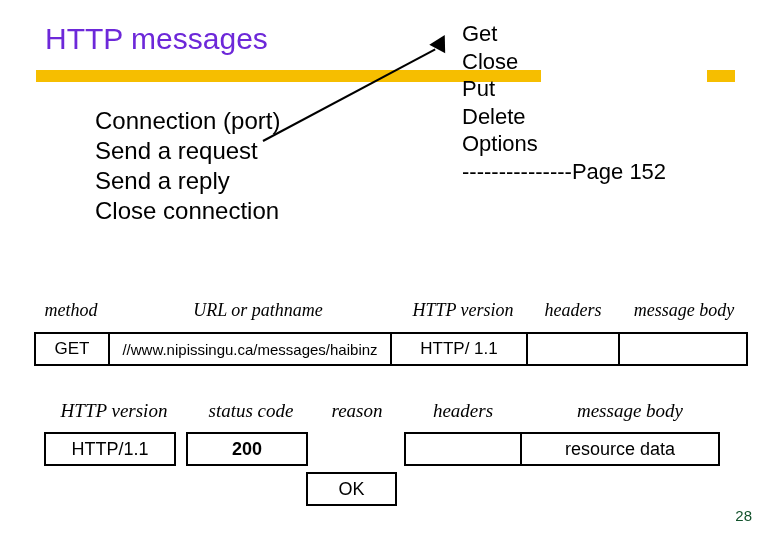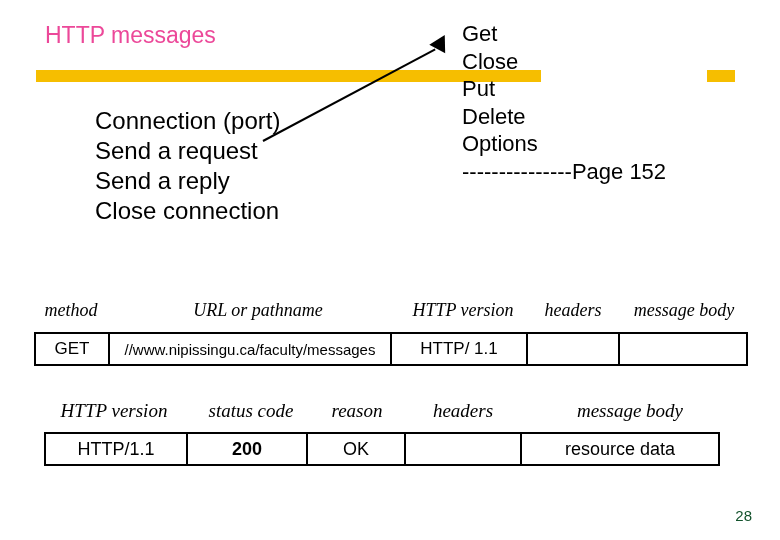--- a/index.html
+++ b/index.html
@@ -9,22 +9,22 @@
     height: 540px;
     background: #fff;
     font-family: Arial, Helvetica, sans-serif;
     position: relative;
     overflow: hidden;
   }
   .title {
     position: absolute;
     left: 45px;
     top: 22px;
-    font-size: 23px;
-    color: #ec4899;
+    font-size: 30px;
+    color: #6d28d9;
   }
   .orange-bar {
     position: absolute;
     left: 36px;
     top: 70px;
     width: 505px;
     height: 12px;
     background: #f6be00;
   }
   .orange-chip {
@@ -152,30 +152,30 @@
 <div class="arrow-line"></div>
 <div class="arrow-head"></div>
 
 <div class="req-hdr" style="left:34px;  width:74px;">method</div>
 <div class="req-hdr" style="left:118px; width:280px;">URL or pathname</div>
 <div class="req-hdr" style="left:400px; width:126px;">HTTP version</div>
 <div class="req-hdr" style="left:528px; width:90px;">headers</div>
 <div class="req-hdr" style="left:620px; width:128px;">message body</div>
 
 <div class="req-cell" style="left:34px;  width:76px;">GET</div>
-<div class="req-cell" style="left:108px; width:284px; font-size:15px;">//www.nipissingu.ca/faculty/messages</div>
+<div class="req-cell" style="left:108px; width:284px; font-size:15px;">//www.nipissingu.ca/messages/haibinz</div>
 <div class="req-cell" style="left:390px; width:138px;">HTTP/ 1.1</div>
 <div class="req-cell" style="left:526px; width:94px;"></div>
 <div class="req-cell" style="left:618px; width:130px;"></div>
 
 <div class="resp-hdr" style="left:44px;  width:140px;">HTTP version</div>
 <div class="resp-hdr" style="left:196px; width:110px;">status code</div>
 <div class="resp-hdr" style="left:310px; width:94px;">reason</div>
 <div class="resp-hdr" style="left:408px; width:110px;">headers</div>
 <div class="resp-hdr" style="left:540px; width:180px;">message body</div>
 
-<div class="resp-cell" style="left:44px;  width:144px;">HTTP/1.1</div>
+<div class="resp-cell" style="left:44px;  width:132px;">HTTP/1.1</div>
 <div class="resp-cell" style="left:186px; width:122px;font-weight:bold;">200</div>
-<div class="resp-cell" style="left:306px; width:100px;">OK</div>
+<div class="resp-cell" style="left:306px; width:91px;margin-top:40px;">OK</div>
 <div class="resp-cell" style="left:404px; width:118px;"></div>
 <div class="resp-cell" style="left:520px; width:200px;">resource data</div>
 
 <div class="page-num">28</div>
 
 </body></html>

